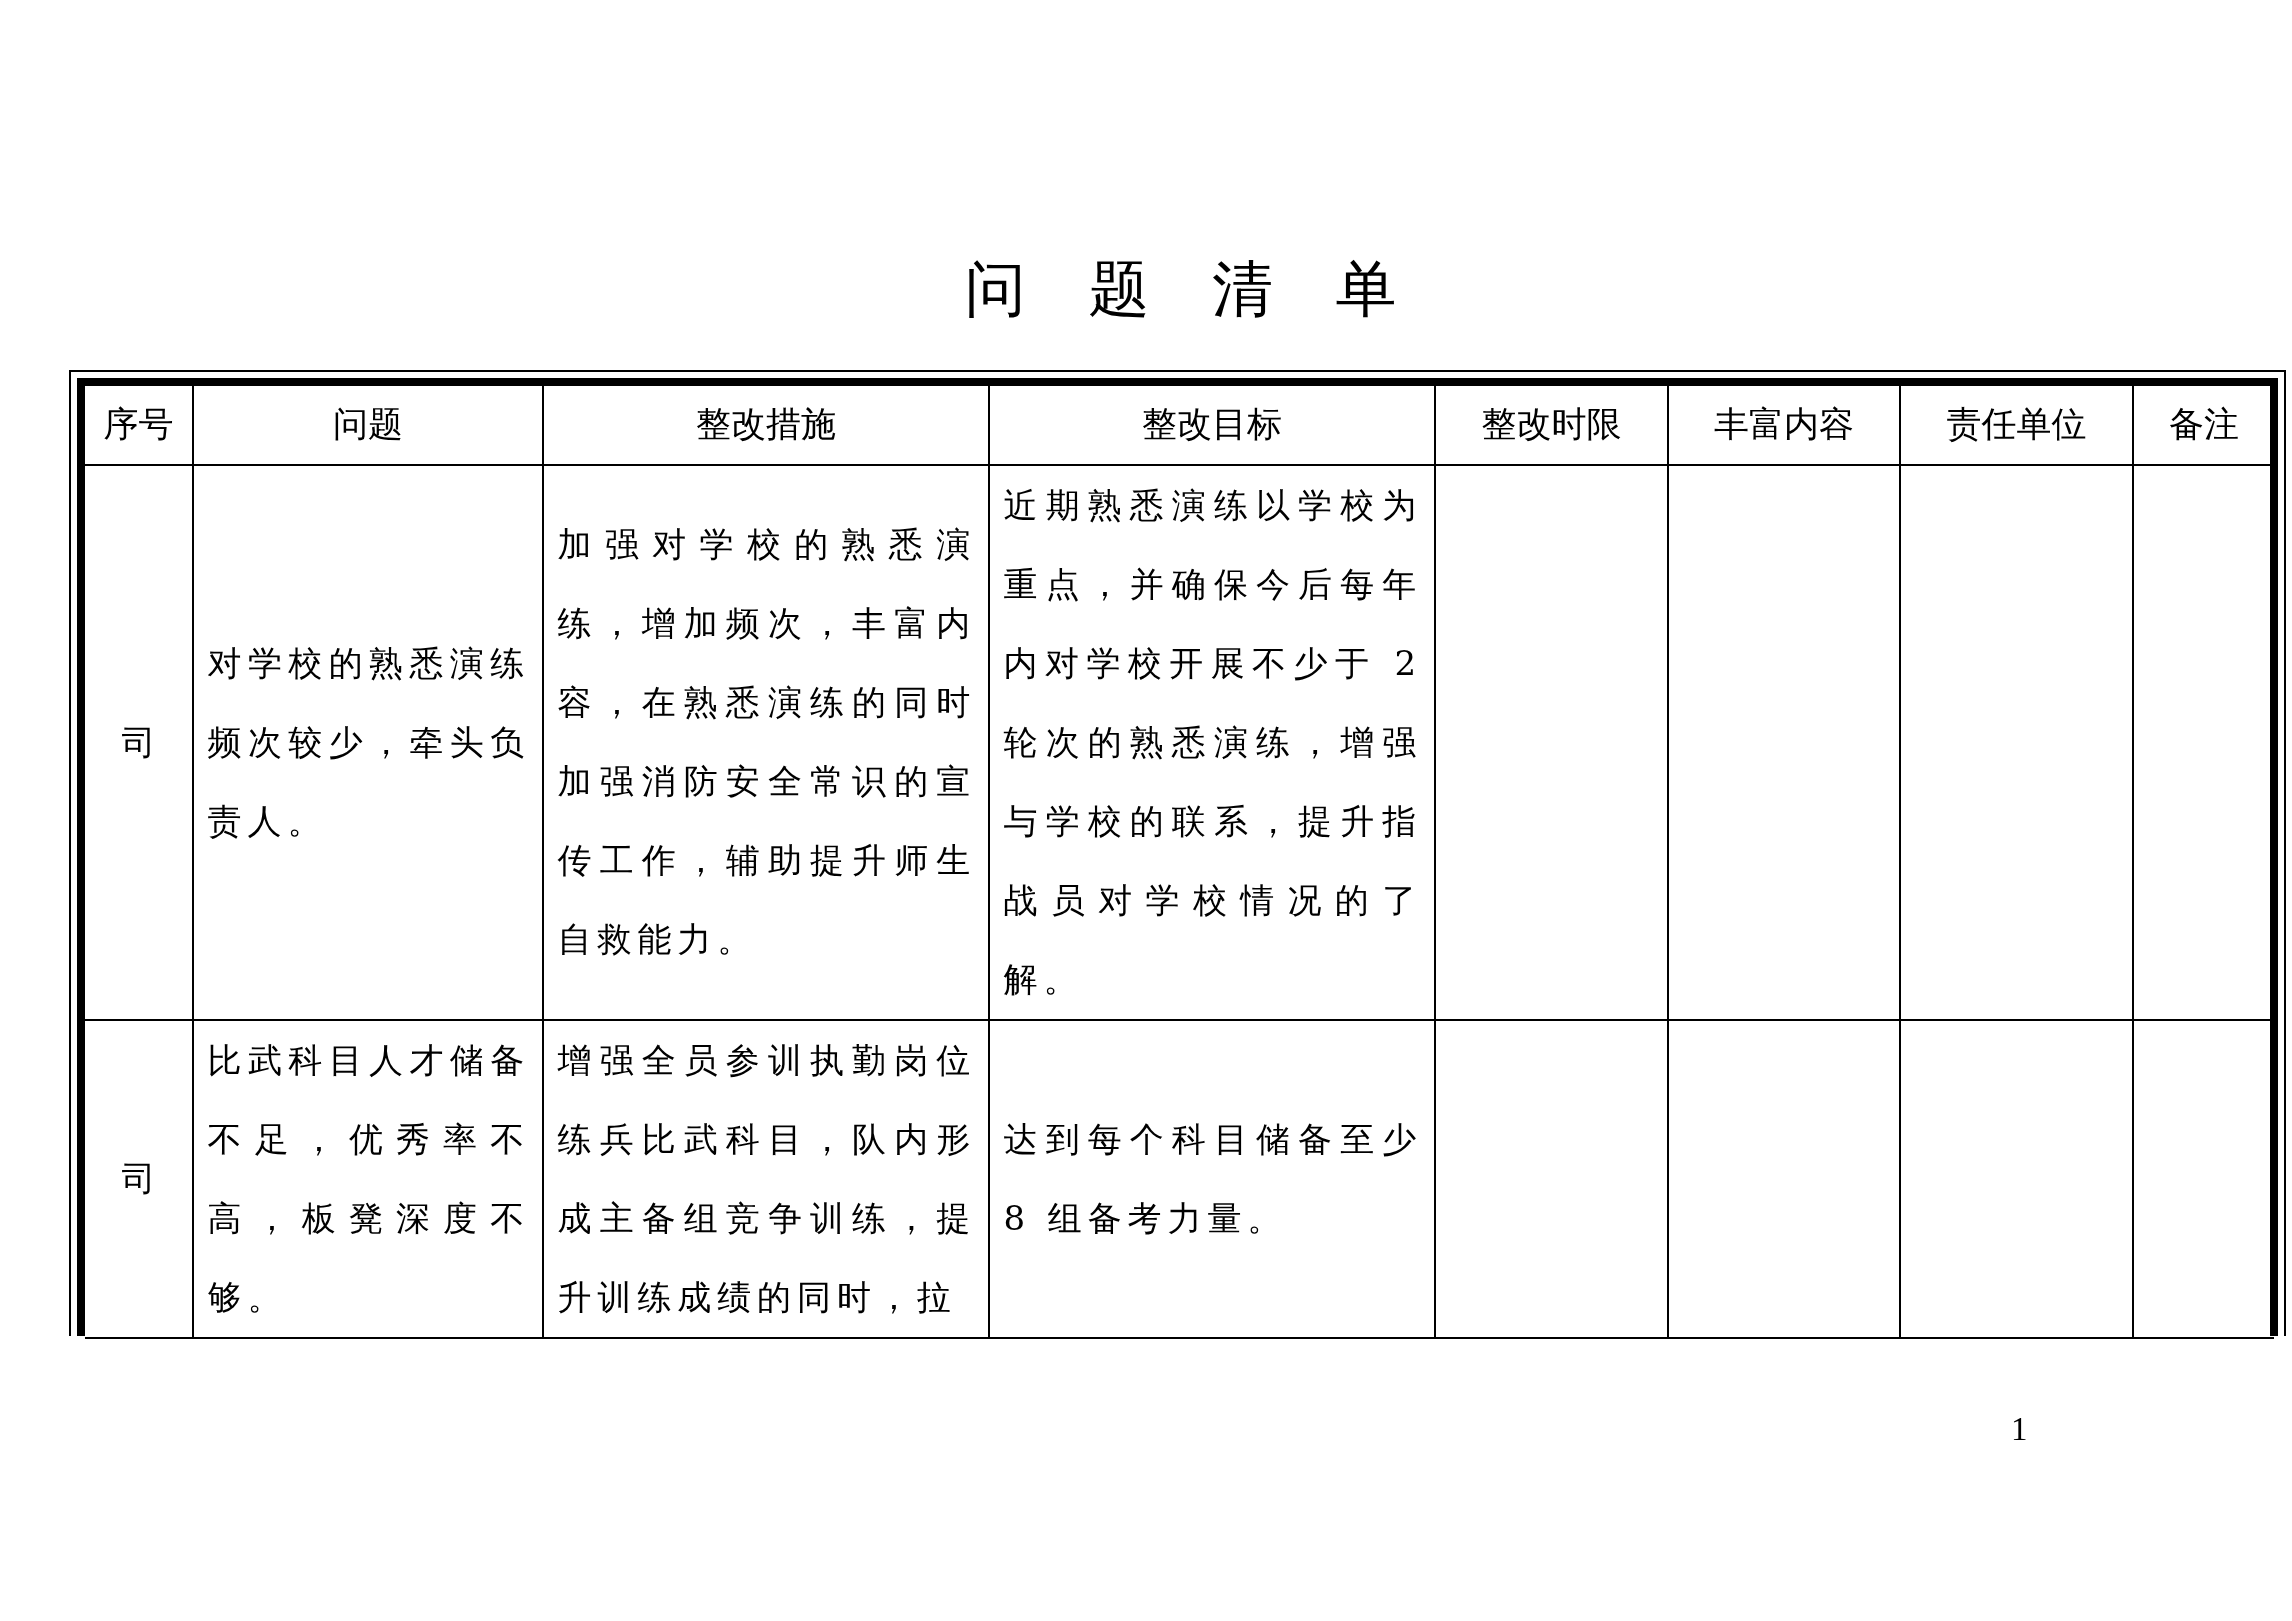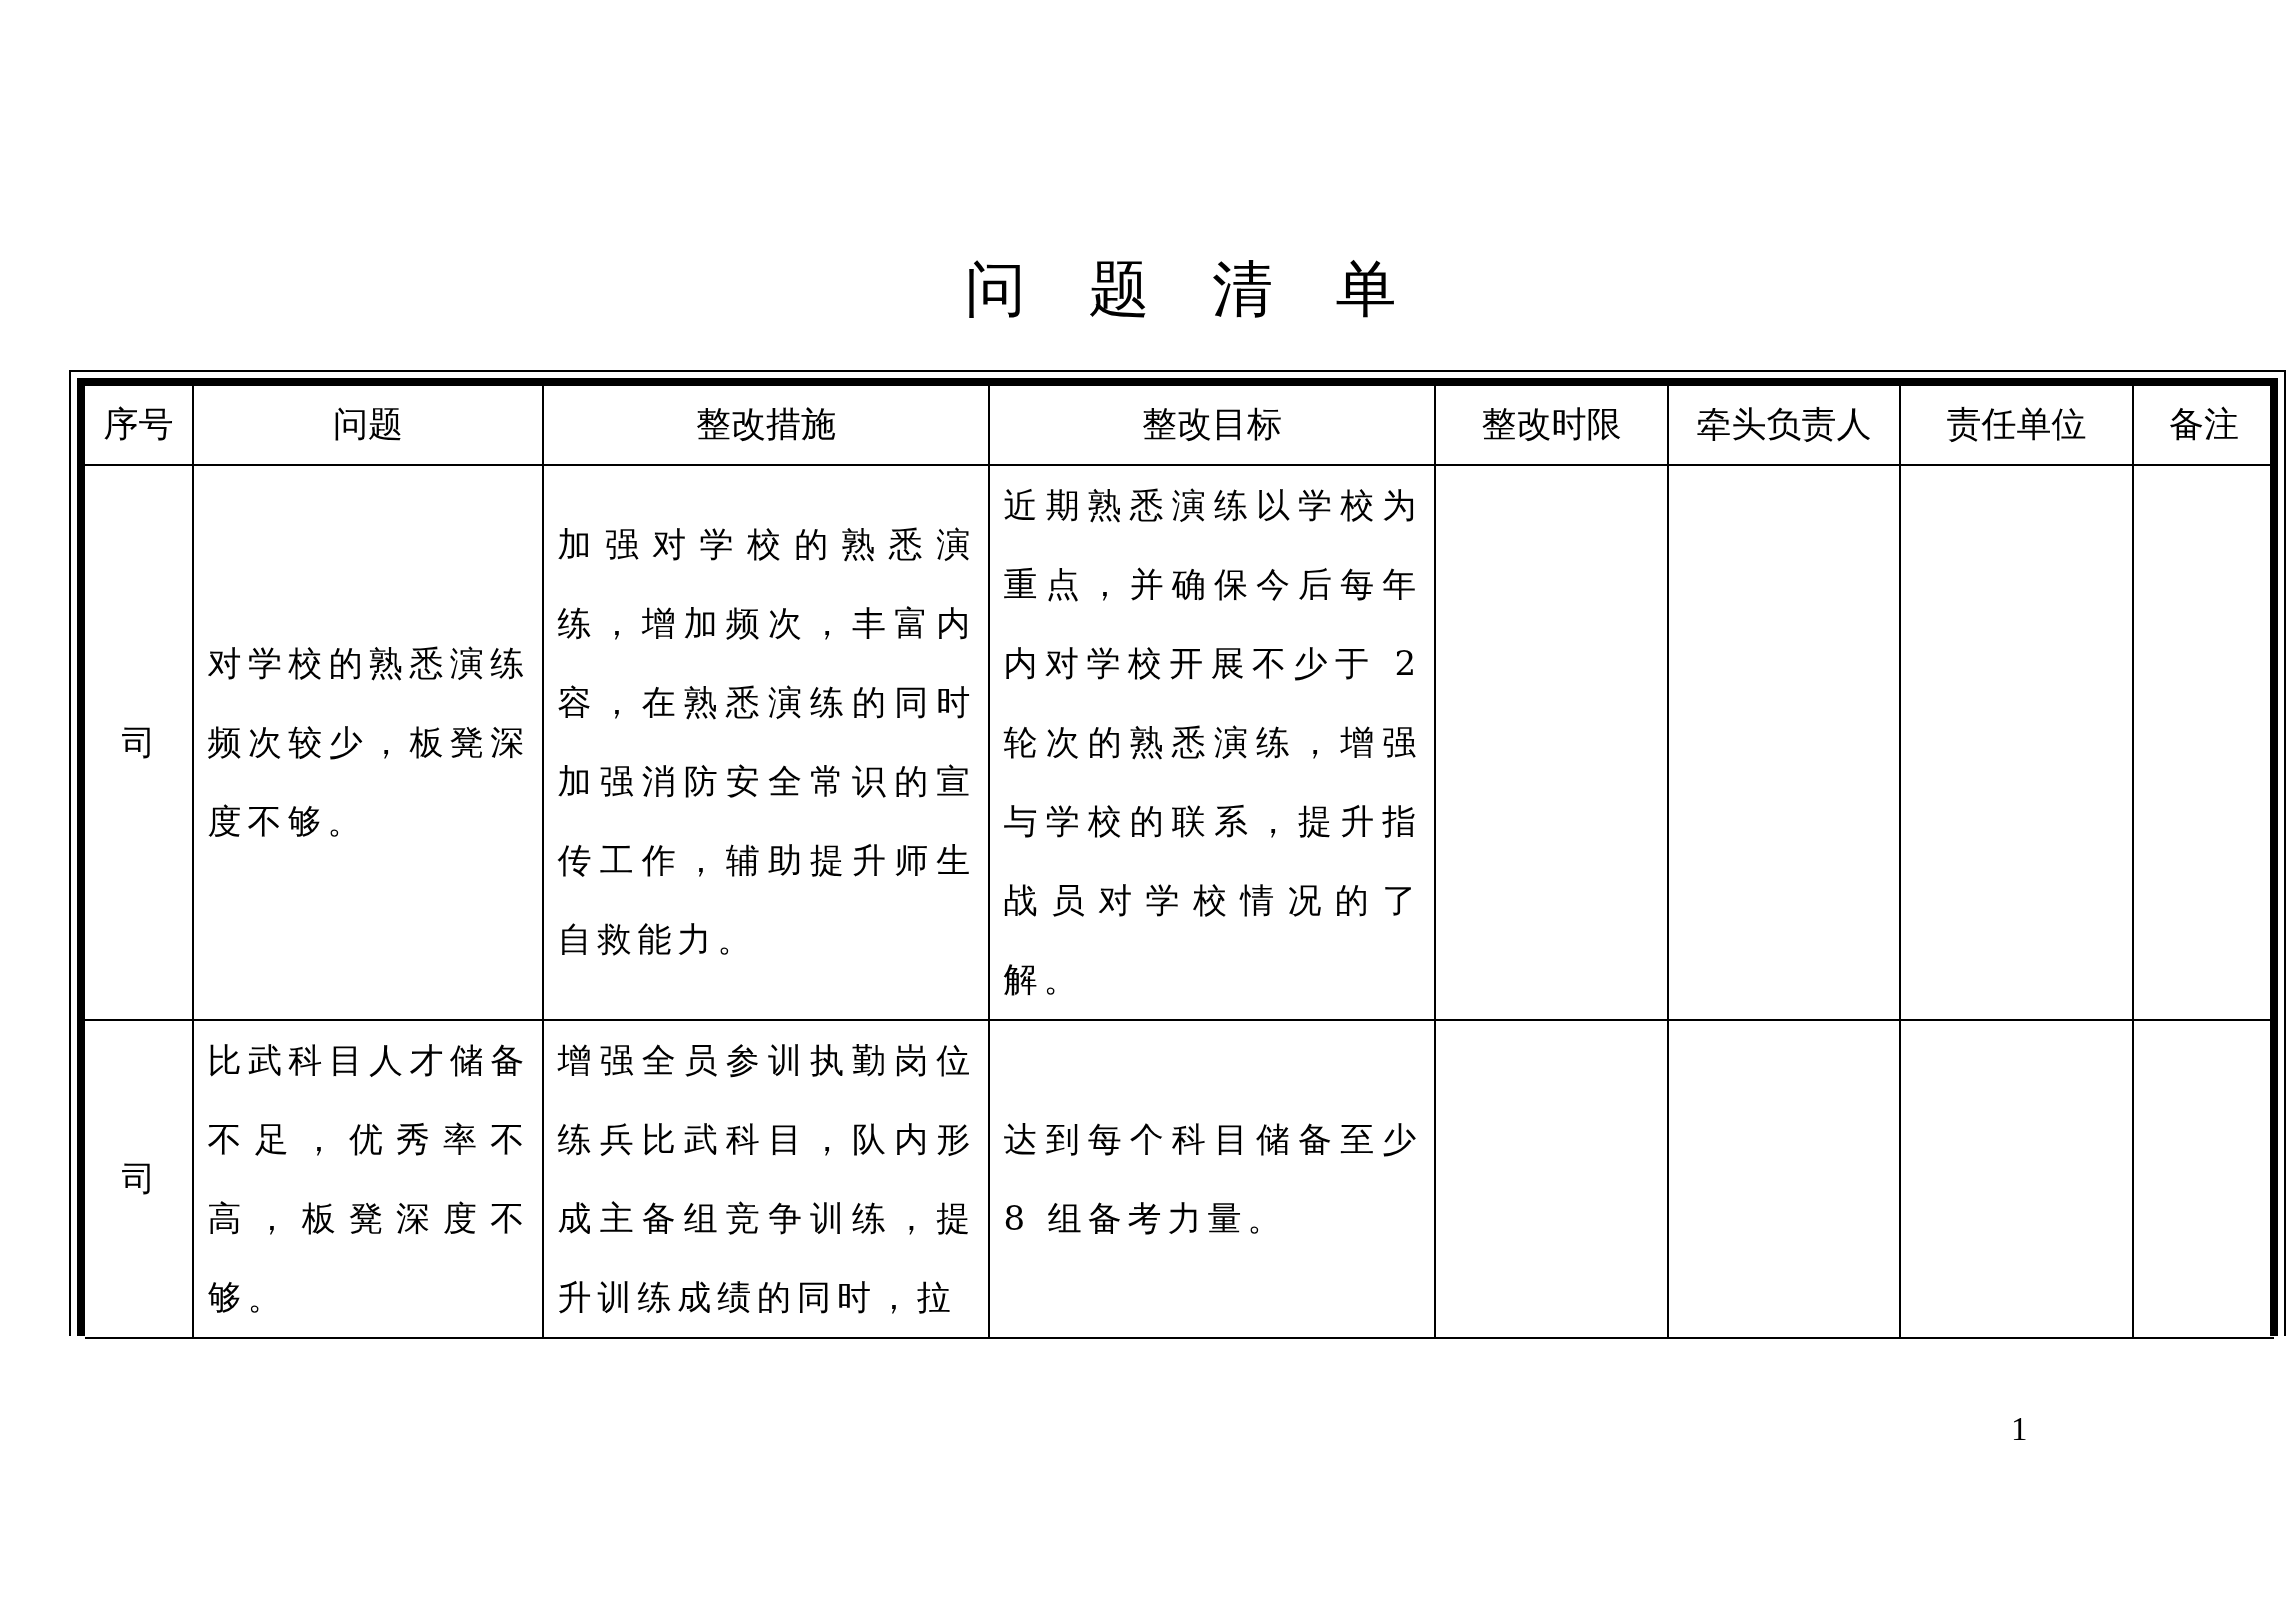--- a/index.html
+++ b/index.html
@@ -114,30 +114,30 @@
         <col style="width:233px">
         <col style="width:141px">
       </colgroup>
       <thead>
         <tr>
           <th>序号</th>
           <th>问题</th>
           <th>整改措施</th>
           <th>整改目标</th>
           <th>整改时限</th>
-          <th>牵头负责人</th>
+          <th>丰富内容</th>
           <th>责任单位</th>
           <th>备注</th>
         </tr>
       </thead>
       <tbody>
         <tr class="row1">
           <td class="seq">司</td>
           <td>
-            <div class="cell-text">对学校的熟悉演练频次较少，板凳深度不够。</div>
+            <div class="cell-text">对学校的熟悉演练频次较少，牵头负责人。</div>
           </td>
           <td>
             <div class="cell-text">加强对学校的熟悉演练，增加频次，丰富内容，在熟悉演练的同时加强消防安全常识的宣传工作，辅助提升师生自救能力。</div>
           </td>
           <td class="top">
             <div class="cell-text">近期熟悉演练以学校为重点，并确保今后每年内对学校开展不少于 2 轮次的熟悉演练，增强与学校的联系，提升指战员对学校情况的了解。</div>
           </td>
           <td></td>
           <td></td>
           <td></td>

